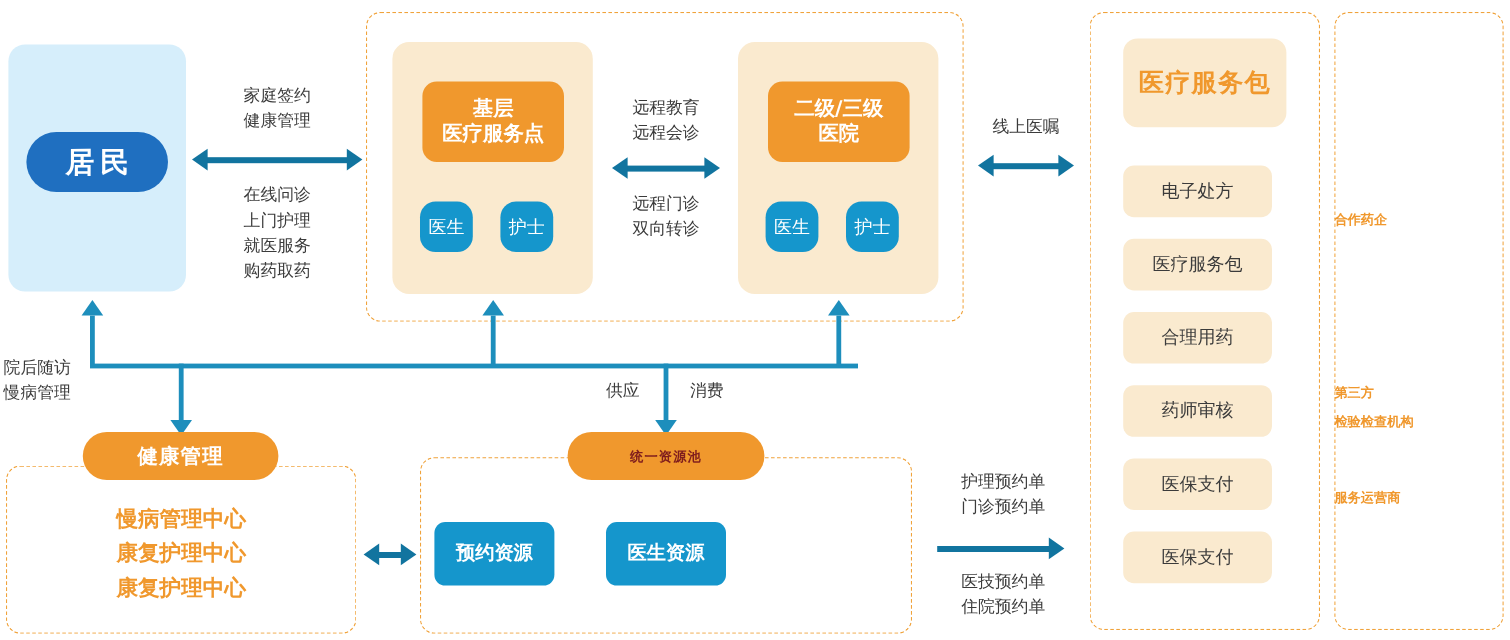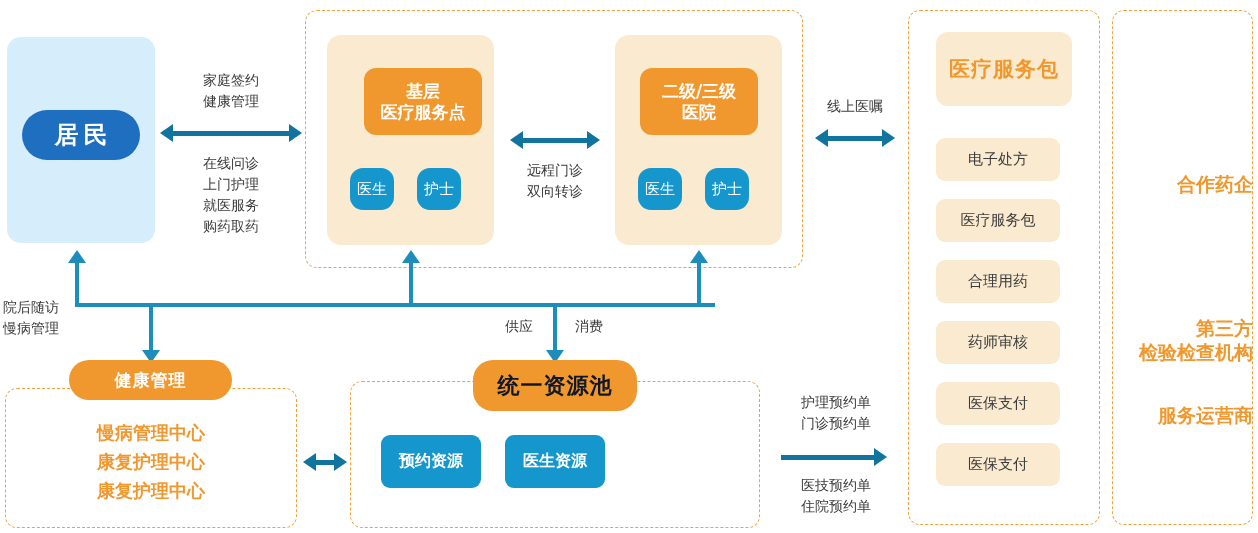--- a/index.html
+++ b/index.html
@@ -107,23 +107,23 @@
   }
   .health-list {
     left: 5px; top: 418px; width: 292px;
     text-align: center;
     color: #f0982d; font-weight: bold; font-size: 18px; line-height: 29px;
   }
 
   
   .pool-zone { left: 350px; top: 381px; width: 410px; height: 147px; }
   .pill-pool {
-    left: 473px; top: 360px; width: 164px; height: 51px;
+    left: 473px; top: 360px; width: 164px; height: 40px;
     background: #f0982d; border-radius: 20px;
-    color: #0f172a; font-weight: bold; font-size: 22px;
+    color: #7f1d1d; font-weight: bold; font-size: 11px;
     display: flex; align-items: center; justify-content: center;
     letter-spacing: 1px;
   }
   .pool-chip {
     background: #1596cc; border-radius: 9px;
     color: #ffffff; font-weight: bold; font-size: 16px;
     width: 100px; height: 53px; top: 435px;
     display: flex; align-items: center; justify-content: center;
   }
 
@@ -147,22 +147,22 @@
 
   .third-title {
     left: 1133px; top: 32px; width: 107px; height: 74px;
     background: #faeacf; border-radius: 12px;
     color: #f0982d; font-weight: bold; font-size: 21px;
     display: flex; align-items: center; justify-content: center;
     letter-spacing: 1px;
   }
   .third-item {
     left: 1112px; width: 141px;
-    color: #f0982d; font-weight: bold; font-size: 19px;
-    line-height: 24px; text-align: right; white-space: pre-line;
+    color: #f0982d; font-weight: bold; font-size: 11px;
+    line-height: 24px; text-align: left; white-space: pre-line;
   }
 </style>
 </head>
 <body>
 
 <div id="canvas">
 
   <div class="abs resident-panel"></div>
   <div class="abs pill-resident">居民</div>
 
@@ -172,31 +172,33 @@
   <div class="abs tri tri-l" style="left:160px; top:124px;"></div>
   <div class="abs tri tri-r" style="left:289px; top:124px;"></div>
   <div class="abs tlabel" style="left:172px; top:153px; width:118px;">在线问诊
 上门护理
 就医服务
 购药取药</div>
 
   <div class="abs dashed care-zone"></div>
 
   <div class="abs beige-card card-base"></div>
-  <div class="abs orange-head head-base" style="white-space:pre-line;margin-left:12px;">基层
+  <div class="abs orange-head head-base" style="white-space:pre-line;">基层
 医疗服务点</div>
   <div class="abs blue-chip chip-w" style="left:350px; top:168px;">医生</div>
   <div class="abs blue-chip chip-w" style="left:417px; top:168px;">护士</div>
 
   <div class="abs beige-card card-hosp"></div>
   <div class="abs orange-head head-hosp" style="white-space:pre-line;">二级/三级
 医院</div>
   <div class="abs blue-chip chip-w" style="left:638px; top:168px;">医生</div>
   <div class="abs blue-chip chip-w" style="left:705px; top:168px;">护士</div>
 
+  <div class="abs tlabel" style="left:500px; top:80px; width:110px;">远程教育
+远程会诊</div>
   <div class="abs arrow-line arrow-h" style="left:522px; top:138px; width:66px;"></div>
   <div class="abs tri tri-l" style="left:510px; top:131px;"></div>
   <div class="abs tri tri-r" style="left:587px; top:131px;"></div>
   <div class="abs tlabel" style="left:500px; top:160px; width:110px;">远程门诊
 双向转诊</div>
 
   <div class="abs tlabel" style="left:806px; top:96px; width:98px;">线上医嘱</div>
   <div class="abs arrow-line arrow-h" style="left:827px; top:136px; width:56px;"></div>
   <div class="abs tri tri-l" style="left:815px; top:129px;"></div>
   <div class="abs tri tri-r" style="left:882px; top:129px;"></div>
@@ -230,21 +232,21 @@
     <div>康复护理中心</div>
     <div>康复护理中心</div>
   </div>
 
   <div class="abs arrow-line arrow-h" style="left:313px; top:460px; width:22px;"></div>
   <div class="abs tri tri-l" style="left:303px; top:453px;"></div>
   <div class="abs tri tri-r" style="left:334px; top:453px;"></div>
 
   <div class="abs dashed pool-zone"></div>
   <div class="abs pill-pool">统一资源池</div>
-  <div class="abs pool-chip" style="left:381px;text-align:center;">预约资源</div>
+  <div class="abs pool-chip" style="left:362px;text-align:center;">预约资源</div>
   <div class="abs pool-chip" style="left:505px;">医生资源</div>
 
   <div class="abs tlabel" style="left:782px; top:392px; width:108px;">护理预约单
 门诊预约单</div>
   <div class="abs arrow-line arrow-h" style="left:781px; top:455px; width:94px;"></div>
   <div class="abs tri tri-r" style="left:874px; top:448px;"></div>
   <div class="abs tlabel" style="left:782px; top:475px; width:108px;">医技预约单
 住院预约单</div>
 
   <div class="abs dashed group-zone"></div>

